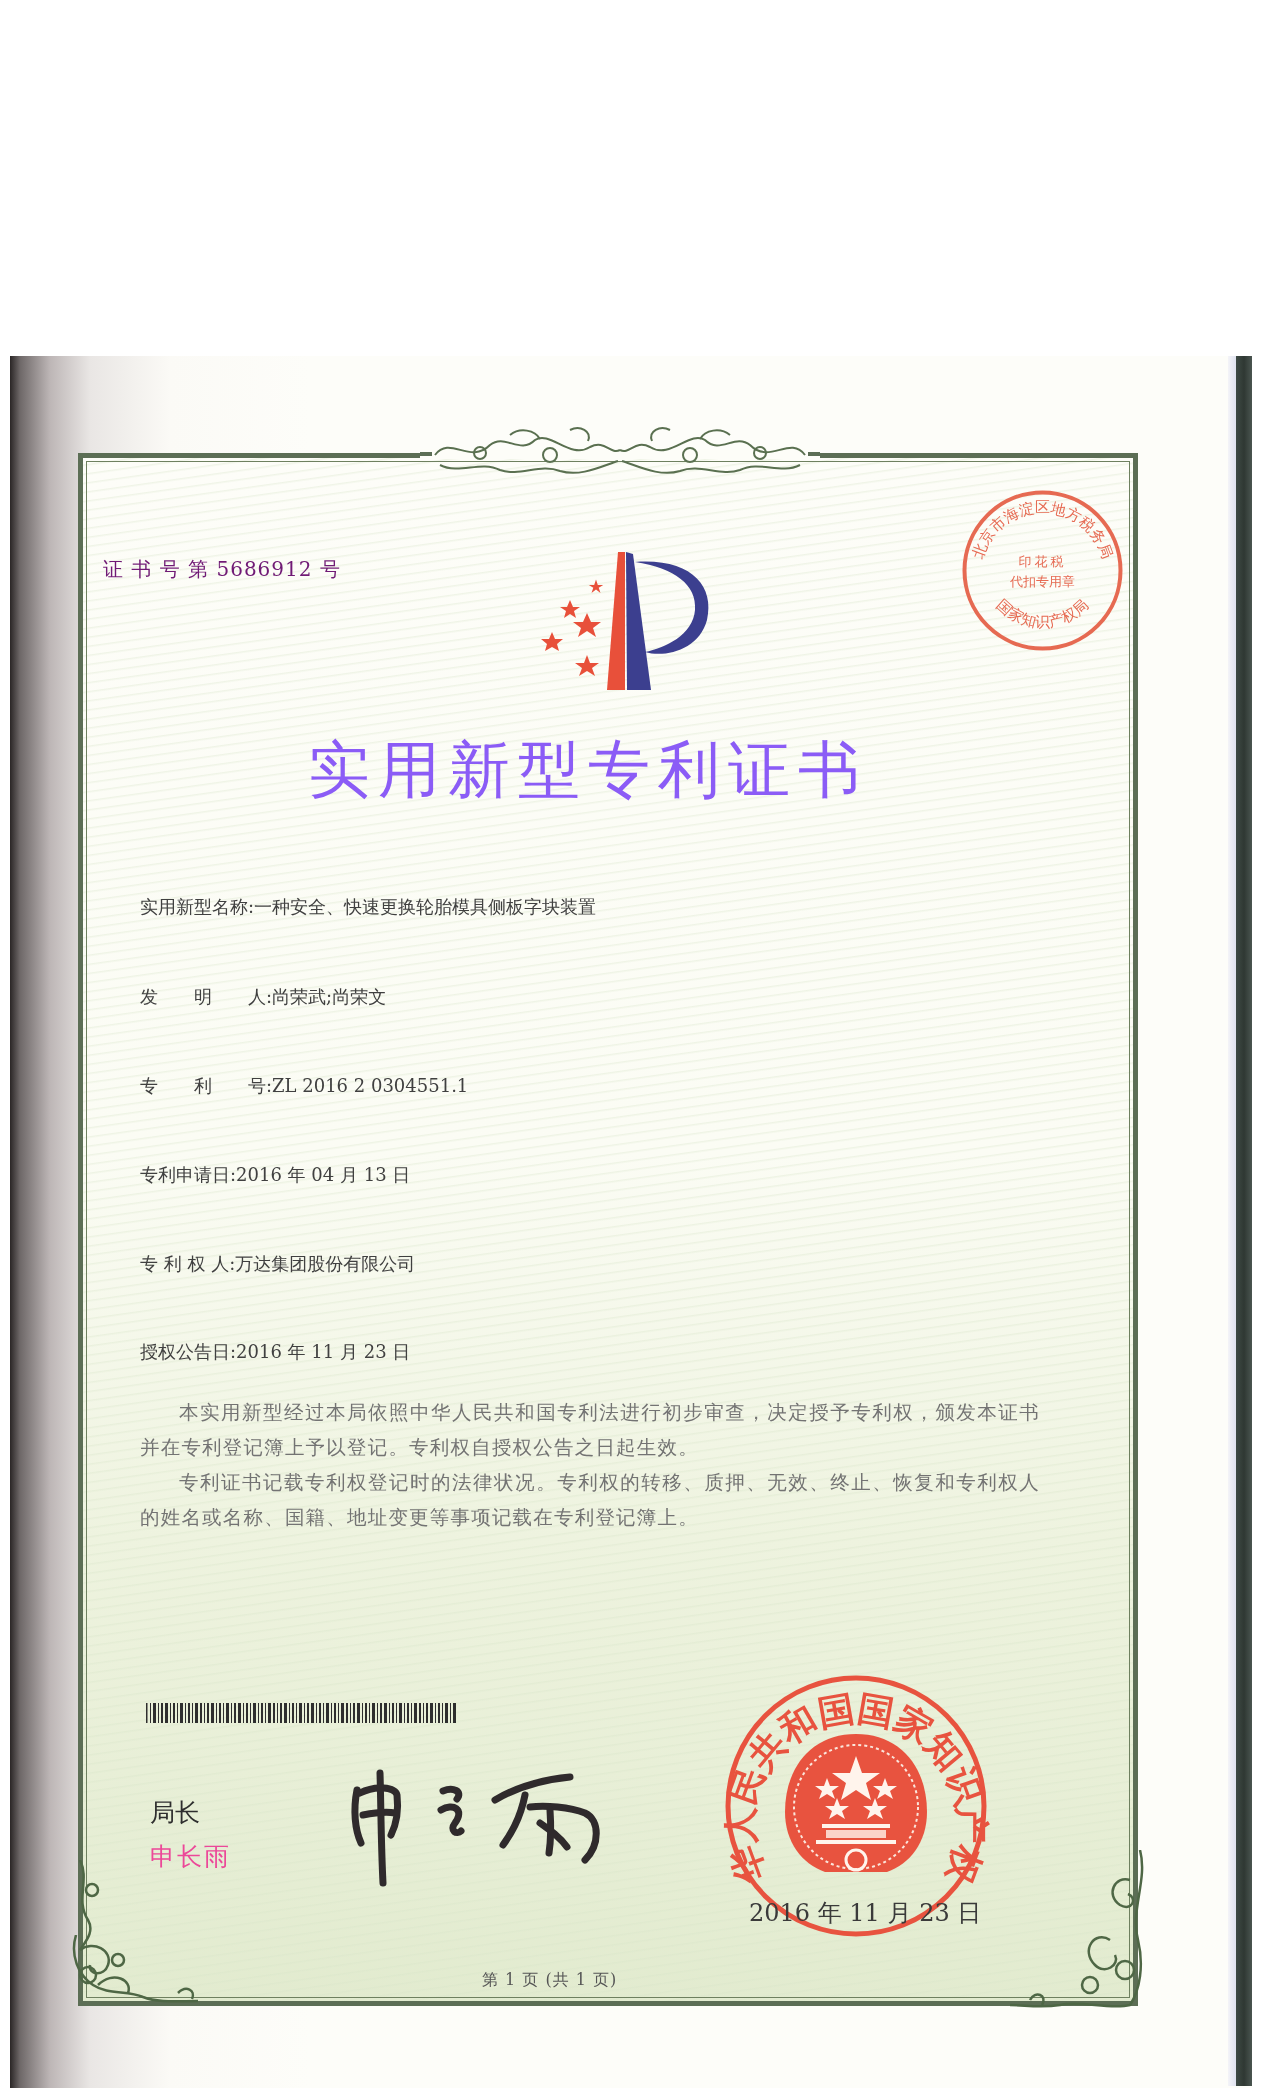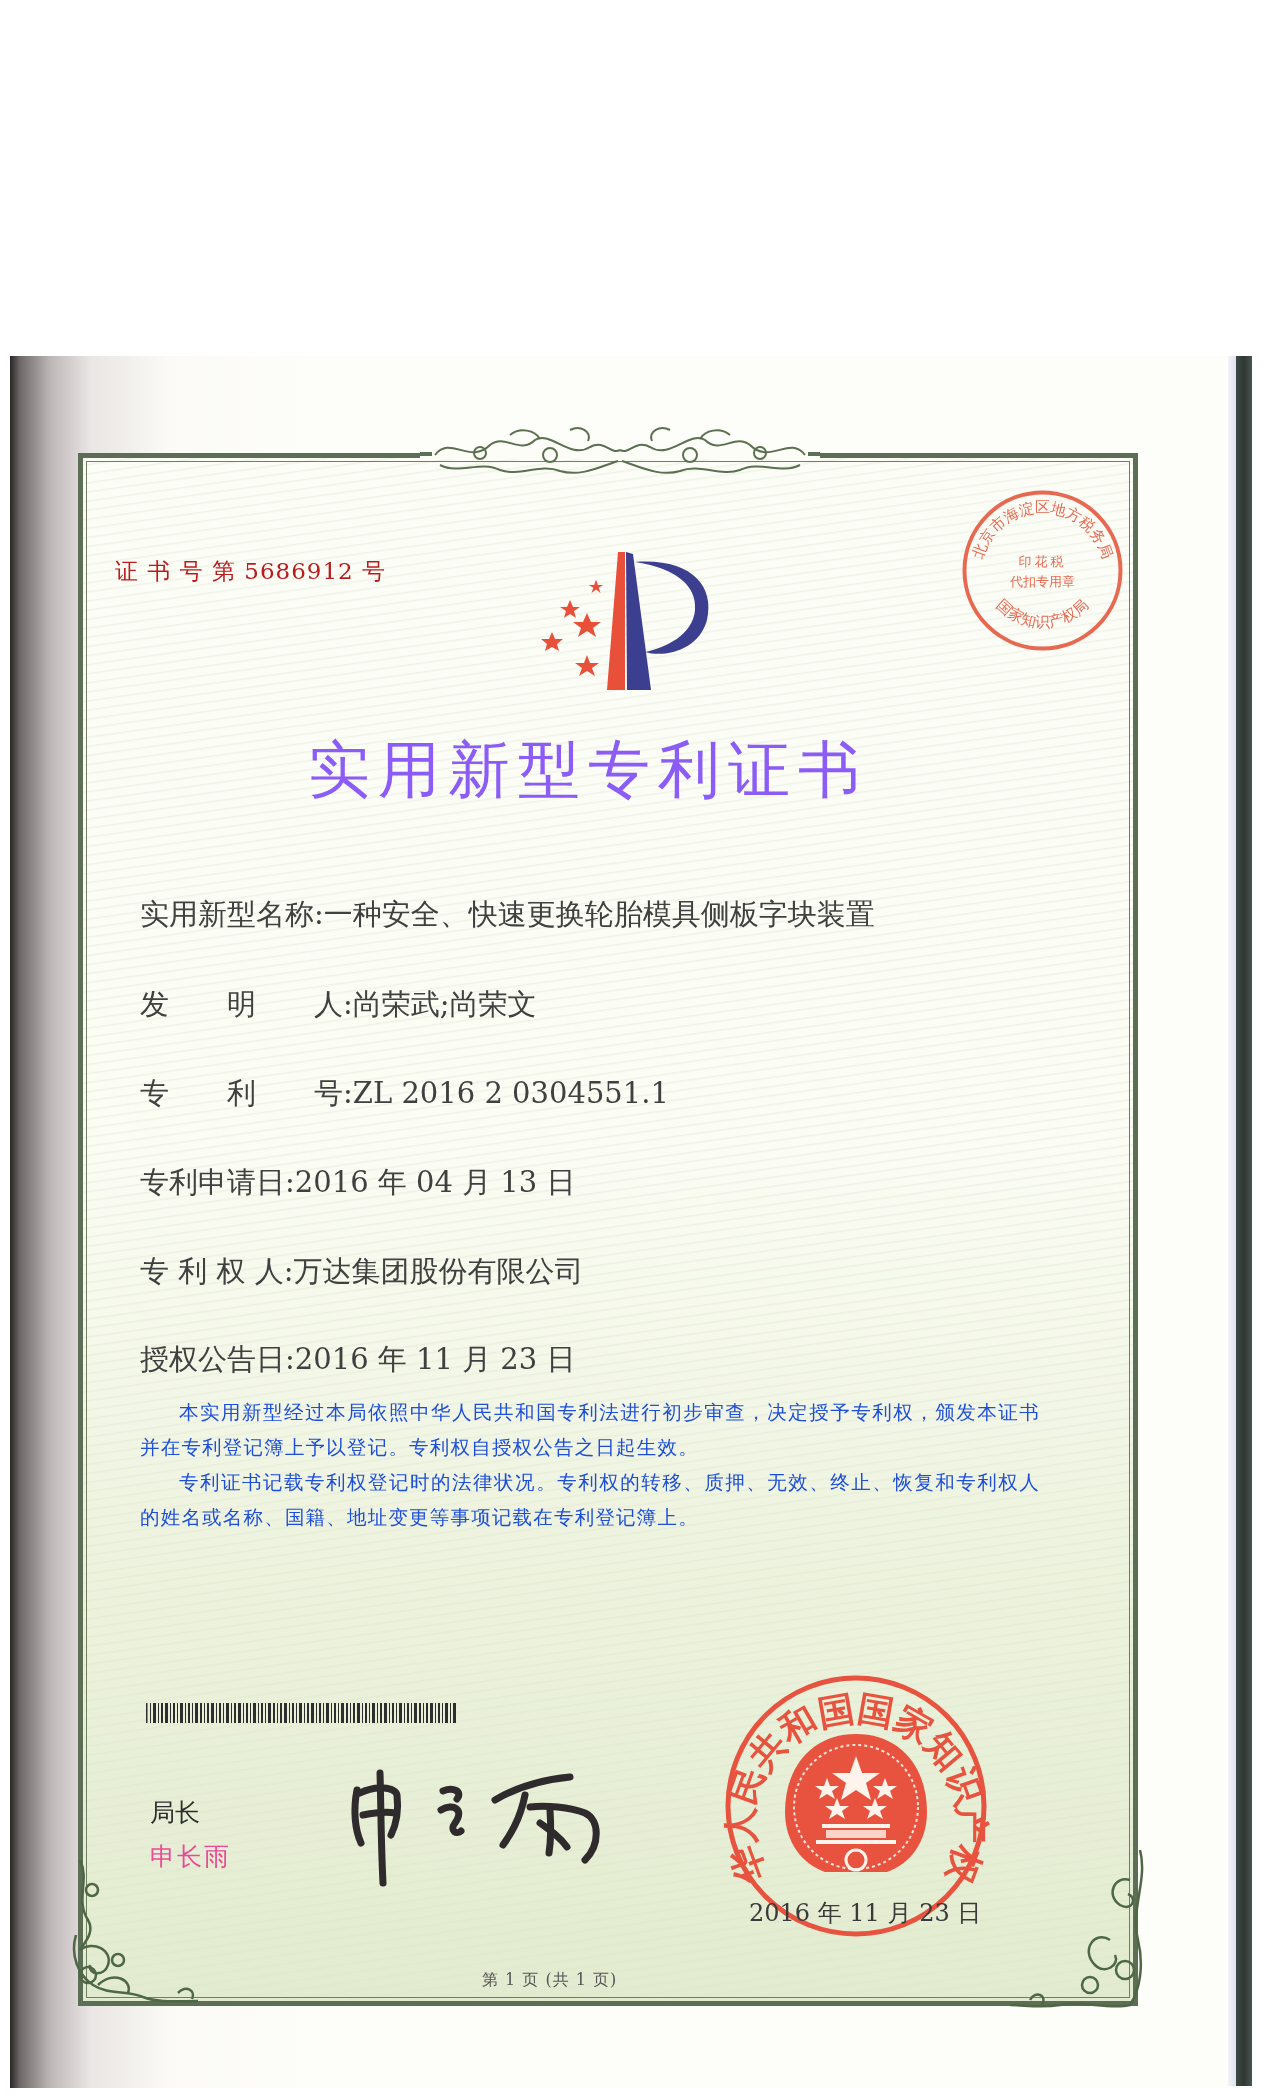--- a/index.html
+++ b/index.html
@@ -28,24 +28,24 @@
     background:
       repeating-linear-gradient(172deg, rgba(205,220,190,0) 0px, rgba(205,220,190,0) 6px, rgba(215,228,200,0.35) 7px, rgba(205,220,190,0) 9px),
       linear-gradient(to bottom, #fdfdf8 0%, #fbfcf4 45%, #eef3df 70%, #e2ebcf 100%);
   }
   .frame-inner {
     position:absolute; left:3px; top:3px; right:3px; bottom:3px;
     border:1.5px solid #6e805f;
   }
   .ornament { position:absolute; }
   .abs { position:absolute; white-space:nowrap; }
-  .cert-no { left:115px; top:556px; font-size:23px; letter-spacing:1px; color:#b91c1c; }
+  .cert-no { left:103px; top:556px; font-size:20px; letter-spacing:1px; color:#701a75; }
   .title { left:308px; top:728px; font-size:62px; letter-spacing:8px; color:#8b5cf6; font-family:Liberation Serif, serif; }
-  .field { left:140px; font-size:29px; color:#404040; }
-  .para { left:140px; width:900px; font-size:19.5px; line-height:35px; color:#1d4ed8; white-space:normal; letter-spacing:1.2px; text-align:justify;font-family:Liberation Serif, serif; }
+  .field { left:140px; font-size:18px; color:#404040; }
+  .para { left:140px; width:900px; font-size:19.5px; line-height:35px; color:#737373; white-space:normal; letter-spacing:1.2px; text-align:justify;font-family:Liberation Serif, serif; }
   .para p { margin:0; text-indent:2em; }
   .barcode { left:146px; top:1703px; width:310px; height:20px; }
   .chief-label { left:150px; top:1796px; font-size:25px; font-family:"DejaVu Sans", sans-serif; color:#2e2e2e; }
   .chief-name { left:150px; top:1840px; font-size:25px; font-family:"DejaVu Sans", sans-serif; color:#ec4899; letter-spacing:2px; }
   .seal-date { left:749px; top:1897px; font-size:24px; color:#3a3a3a; }
   .page-footer { left:482px; top:1970px; font-size:16px; color:#555; letter-spacing:1px; }
 </style>
 </head>
 <body>
 

